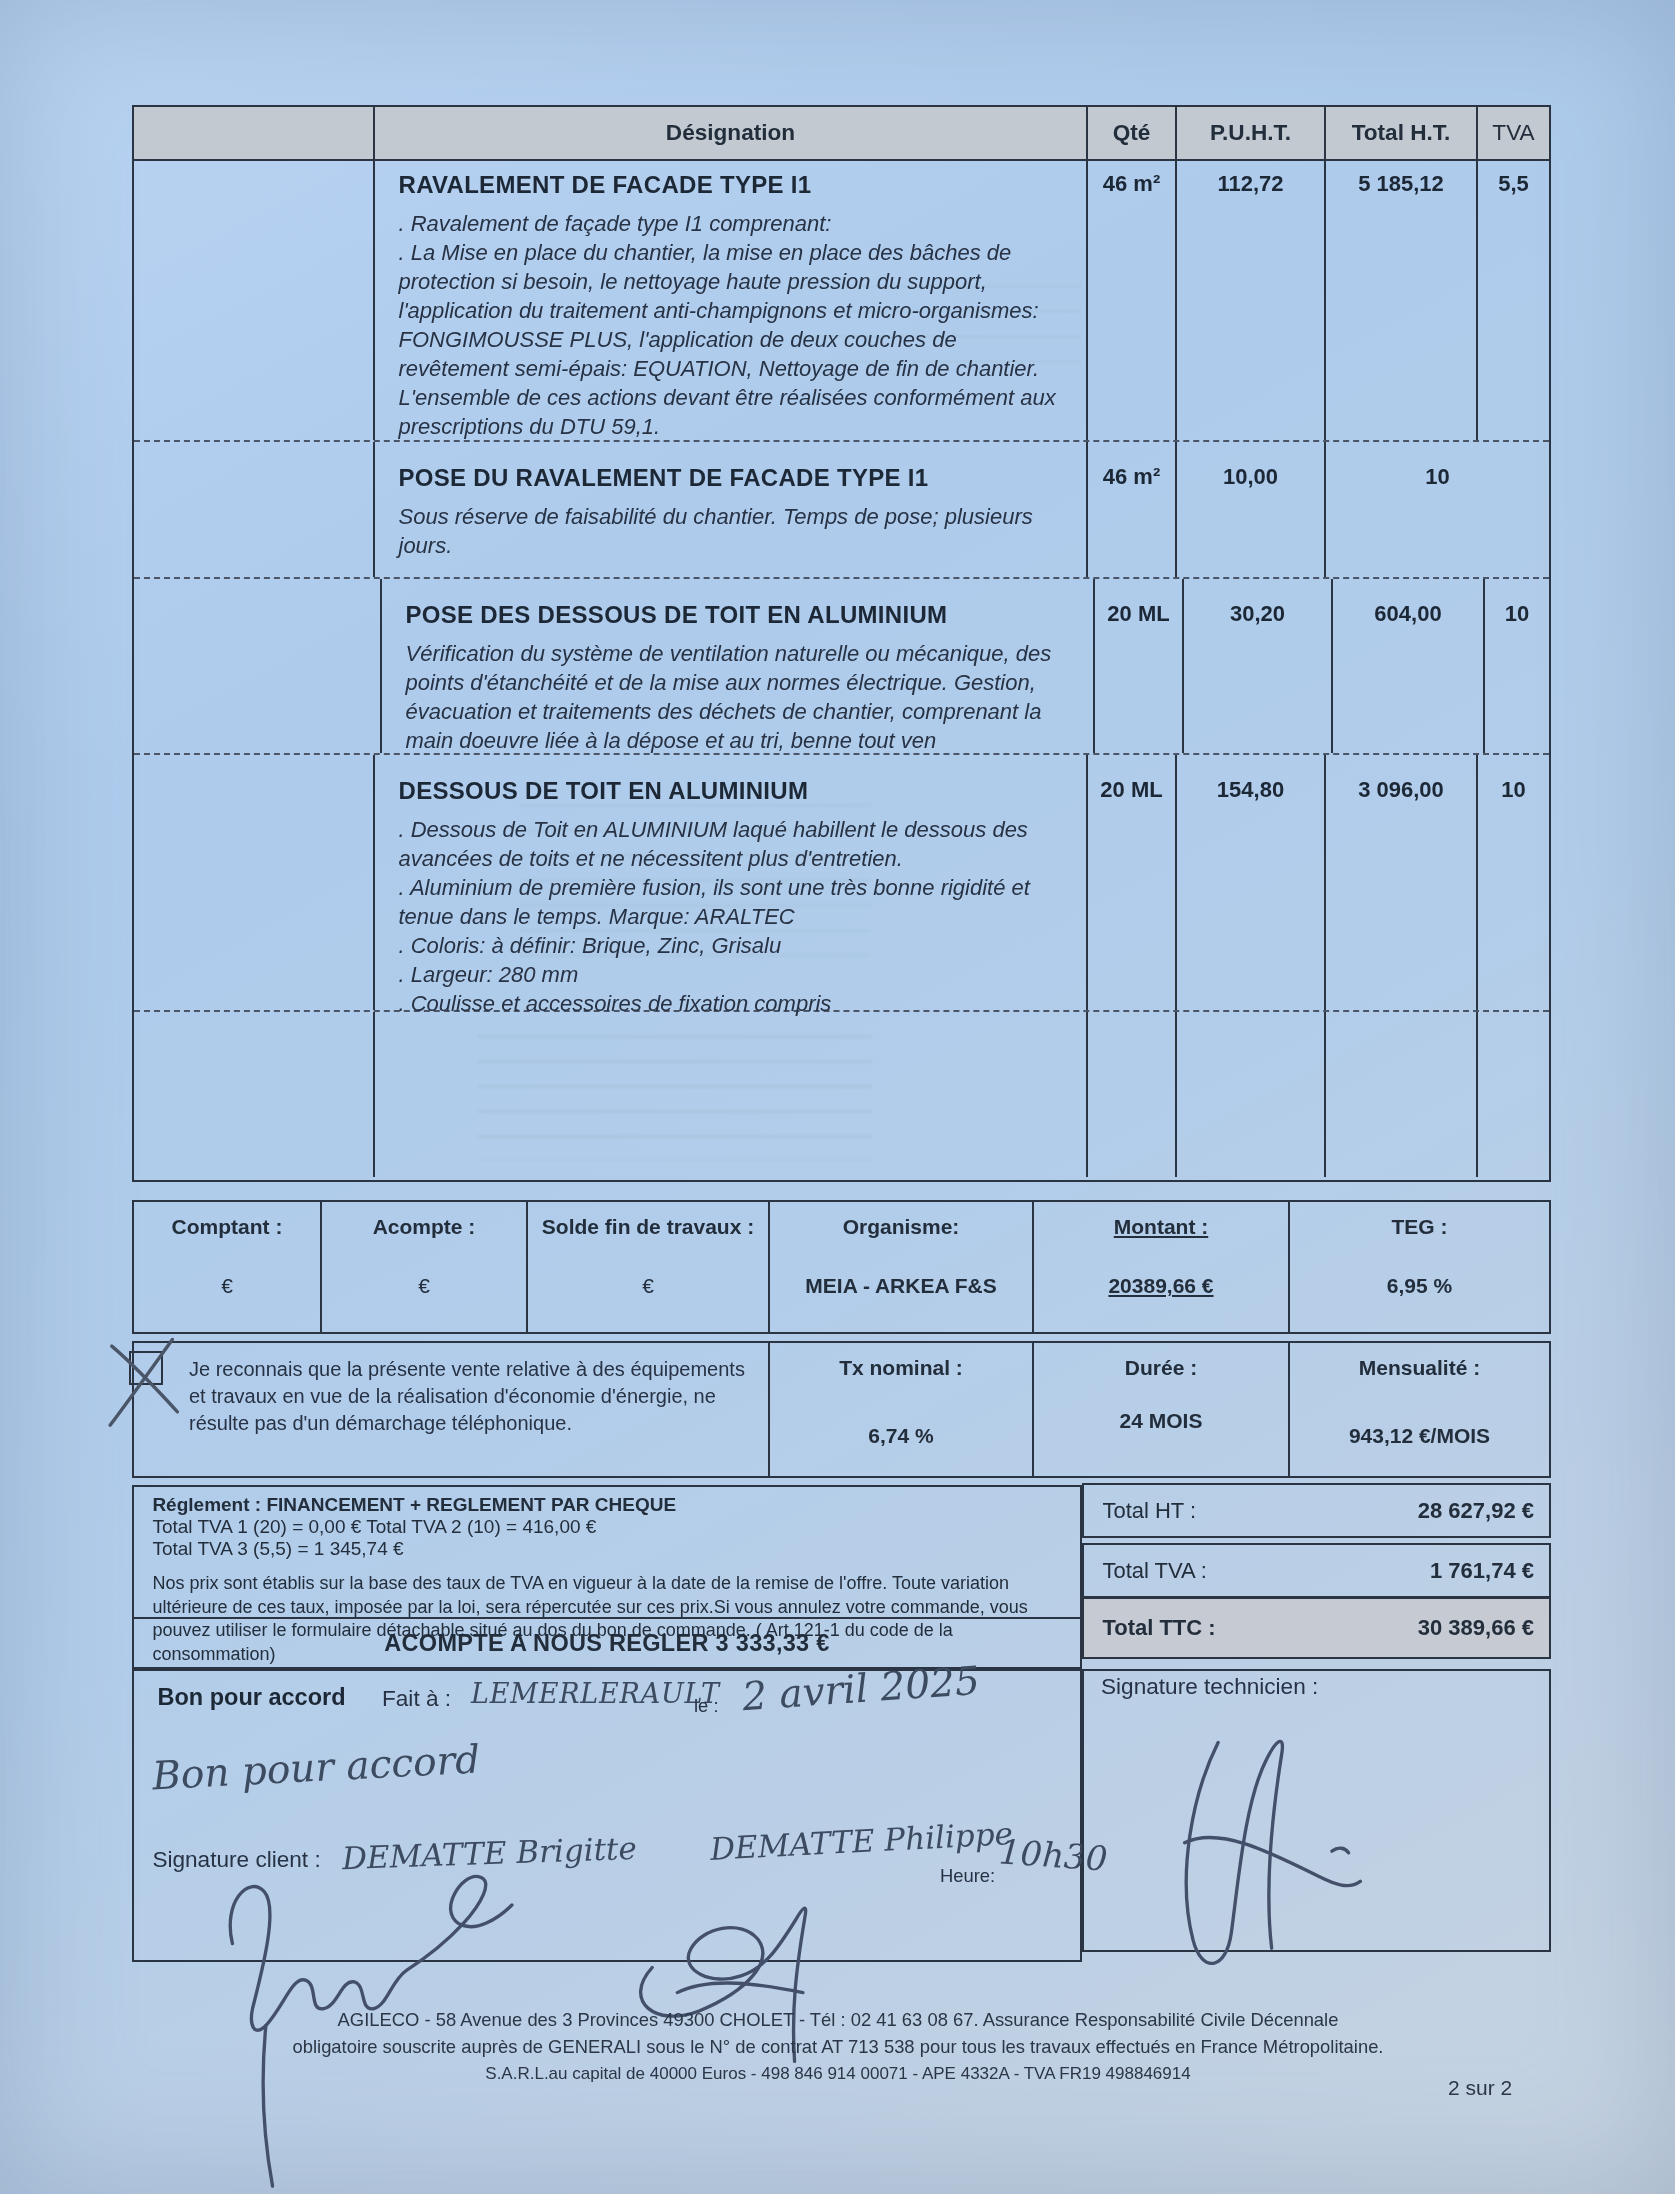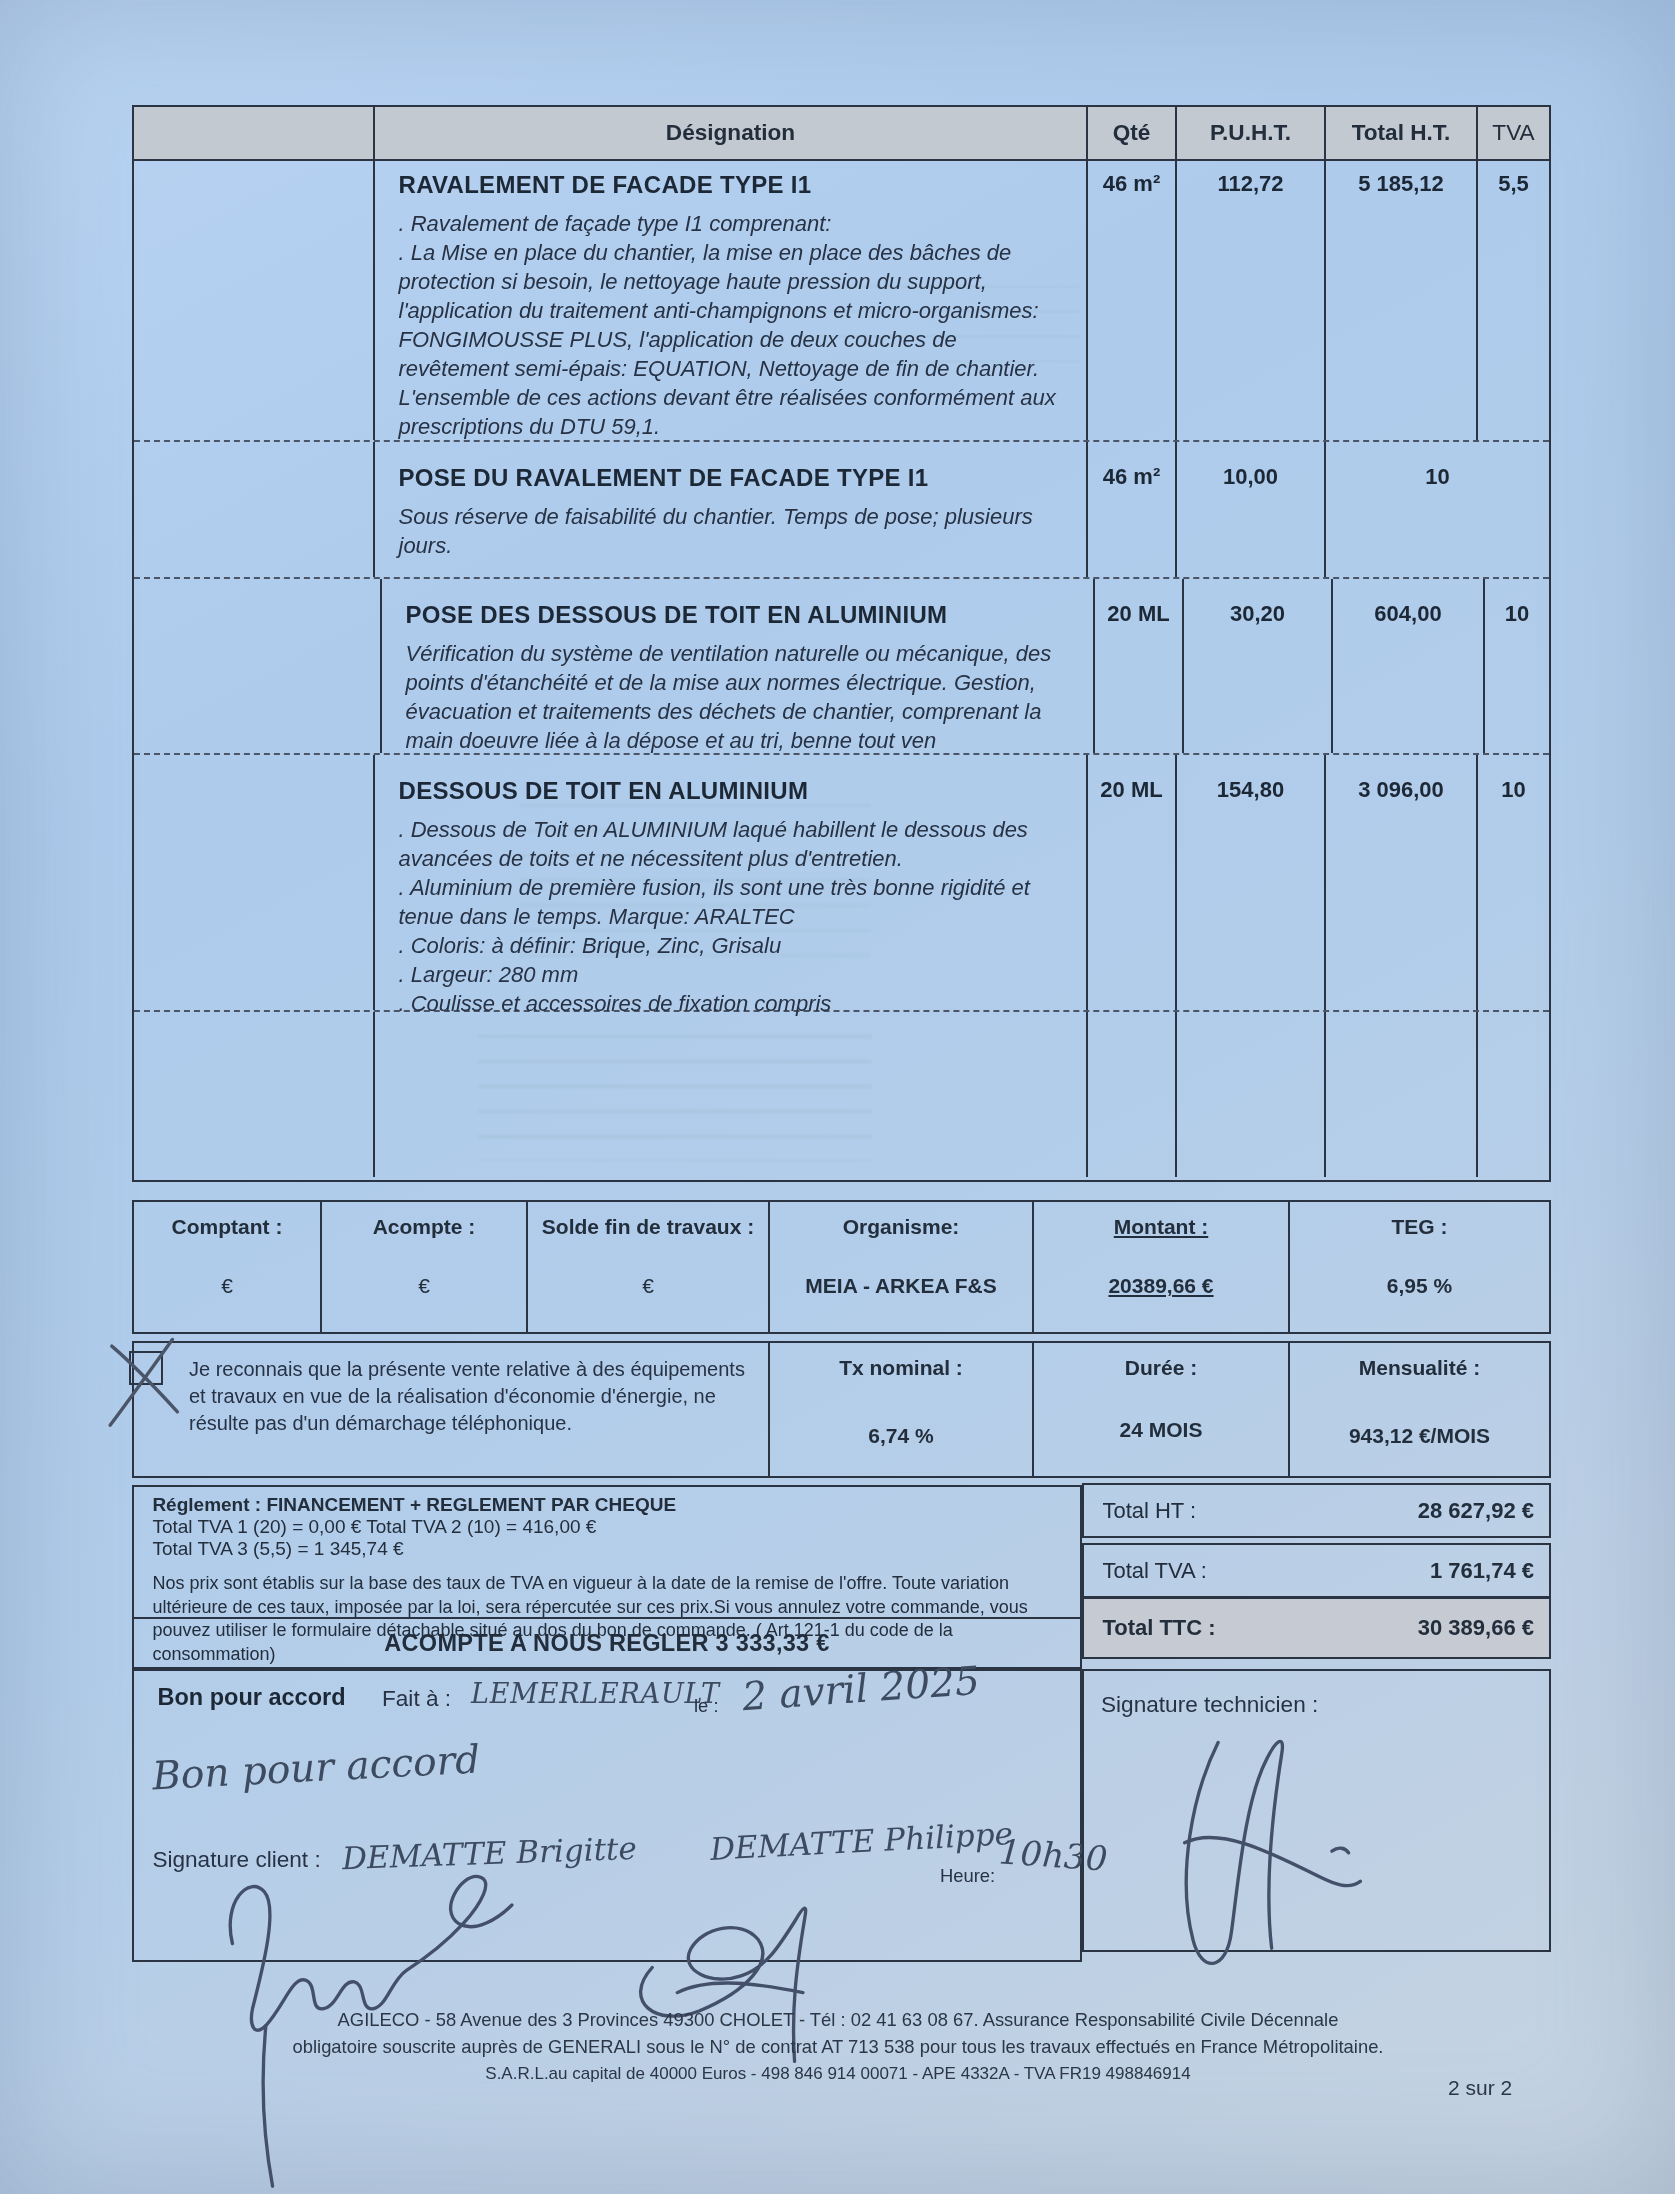--- a/index.html
+++ b/index.html
@@ -182,21 +182,21 @@
         <path d="M86 10 C66 38 36 80 12 112" fill="none" stroke="#4a5568" stroke-width="4" stroke-linecap="round"></path>
       </svg>
       <div class="decl">Je reconnais que la présente vente relative à des équipements et travaux en vue de la réalisation d'économie d'énergie, ne résulte pas d'un démarchage téléphonique.</div>
     </div>
     <div class="fin-cell g2 bl">
       <div class="fin-label">Tx nominal :</div>
       <div class="fin-value" style="margin-top:44px;">6,74 %</div>
     </div>
     <div class="fin-cell g3 bl">
       <div class="fin-label">Durée :</div>
-      <div class="fin-value" style="margin-top:38px;">24 MOIS</div>
+      <div class="fin-value" style="margin-top:29px;">24 MOIS</div>
     </div>
     <div class="fin-cell g4 bl">
       <div class="fin-label">Mensualité :</div>
       <div class="fin-value" style="margin-top:44px;">943,12 €/MOIS</div>
     </div>
   </div>
 
   <div class="box regl">
     <div class="regl-inner">
       <div class="regl-b">Réglement : FINANCEMENT + REGLEMENT PAR CHEQUE</div>
@@ -228,21 +228,21 @@
     <div class="hand" style="left:608px;top:-5px;font-size:39px;transform:rotate(-4deg);">2 avril 2025</div>
     <div class="hand" style="left:18.4px;top:74px;font-size:39px;transform:rotate(-3deg);">Bon pour accord</div>
     <div class="lbl" style="left:18.4px;top:176px;">Signature client :</div>
     <div class="hand" style="left:208px;top:164px;font-size:31px;transform:rotate(-2deg);">DEMATTE Brigitte</div>
     <div class="hand" style="left:576px;top:152px;font-size:31px;transform:rotate(-3deg);">DEMATTE Philippe</div>
     <div class="lbl lbl-s" style="left:806px;top:194px;">Heure:</div>
     <div class="hand" style="left:865px;top:164px;font-size:34px;transform:rotate(4deg);">10h30</div>
   </div>
 
   <div class="box sigR">
-    <div class="lbl" style="left:17px;top:21px;">Signature technicien :</div>
+    <div class="lbl" style="left:17px;top:3px;">Signature technicien :</div>
   </div>
 
   <svg class="sig-svg" style="left:214px;top:1801px;" width="318" height="285" viewBox="0 0 380 340">
     <path d="M22 170 C10 120 42 88 60 108 C78 128 56 208 46 248 C42 268 48 282 62 268 C84 244 94 208 110 214 C124 220 114 250 130 248 C148 246 152 212 168 216 C182 220 174 250 190 248 C206 246 212 214 230 202 C252 188 274 172 298 146 C318 124 336 94 316 90 C296 86 268 130 292 146 C312 158 340 140 356 124"></path>
     <path d="M62 268 C56 330 58 395 70 460"></path>
   </svg>
   <svg class="sig-svg" style="left:627px;top:1867px;" width="243" height="201" viewBox="0 0 290 240">
     <path d="M30 120 C-6 160 34 192 86 172 C144 148 176 112 156 86 C136 62 90 72 76 98 C62 124 102 142 136 130 C166 120 182 94 202 62 C210 48 216 42 212 62 C202 122 196 170 200 232"></path>
     <path d="M60 150 C100 130 160 140 210 150"></path>
   </svg>

